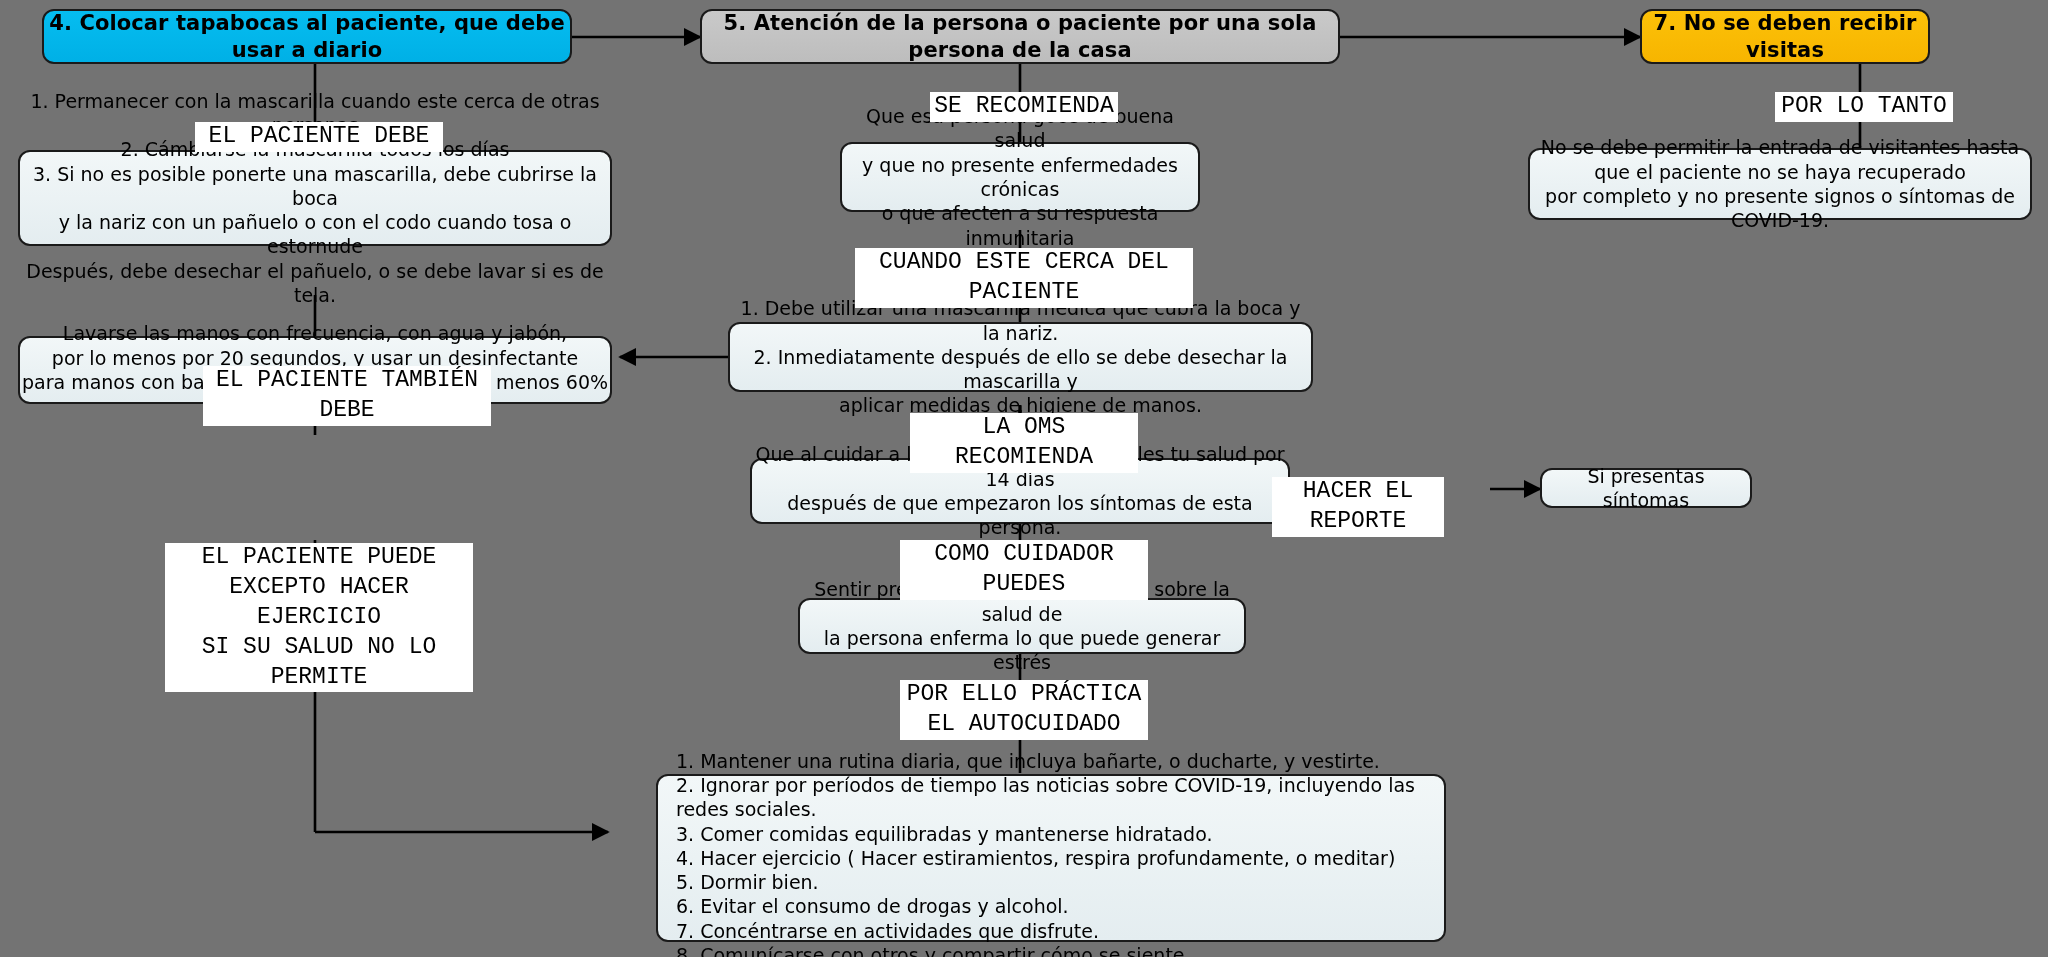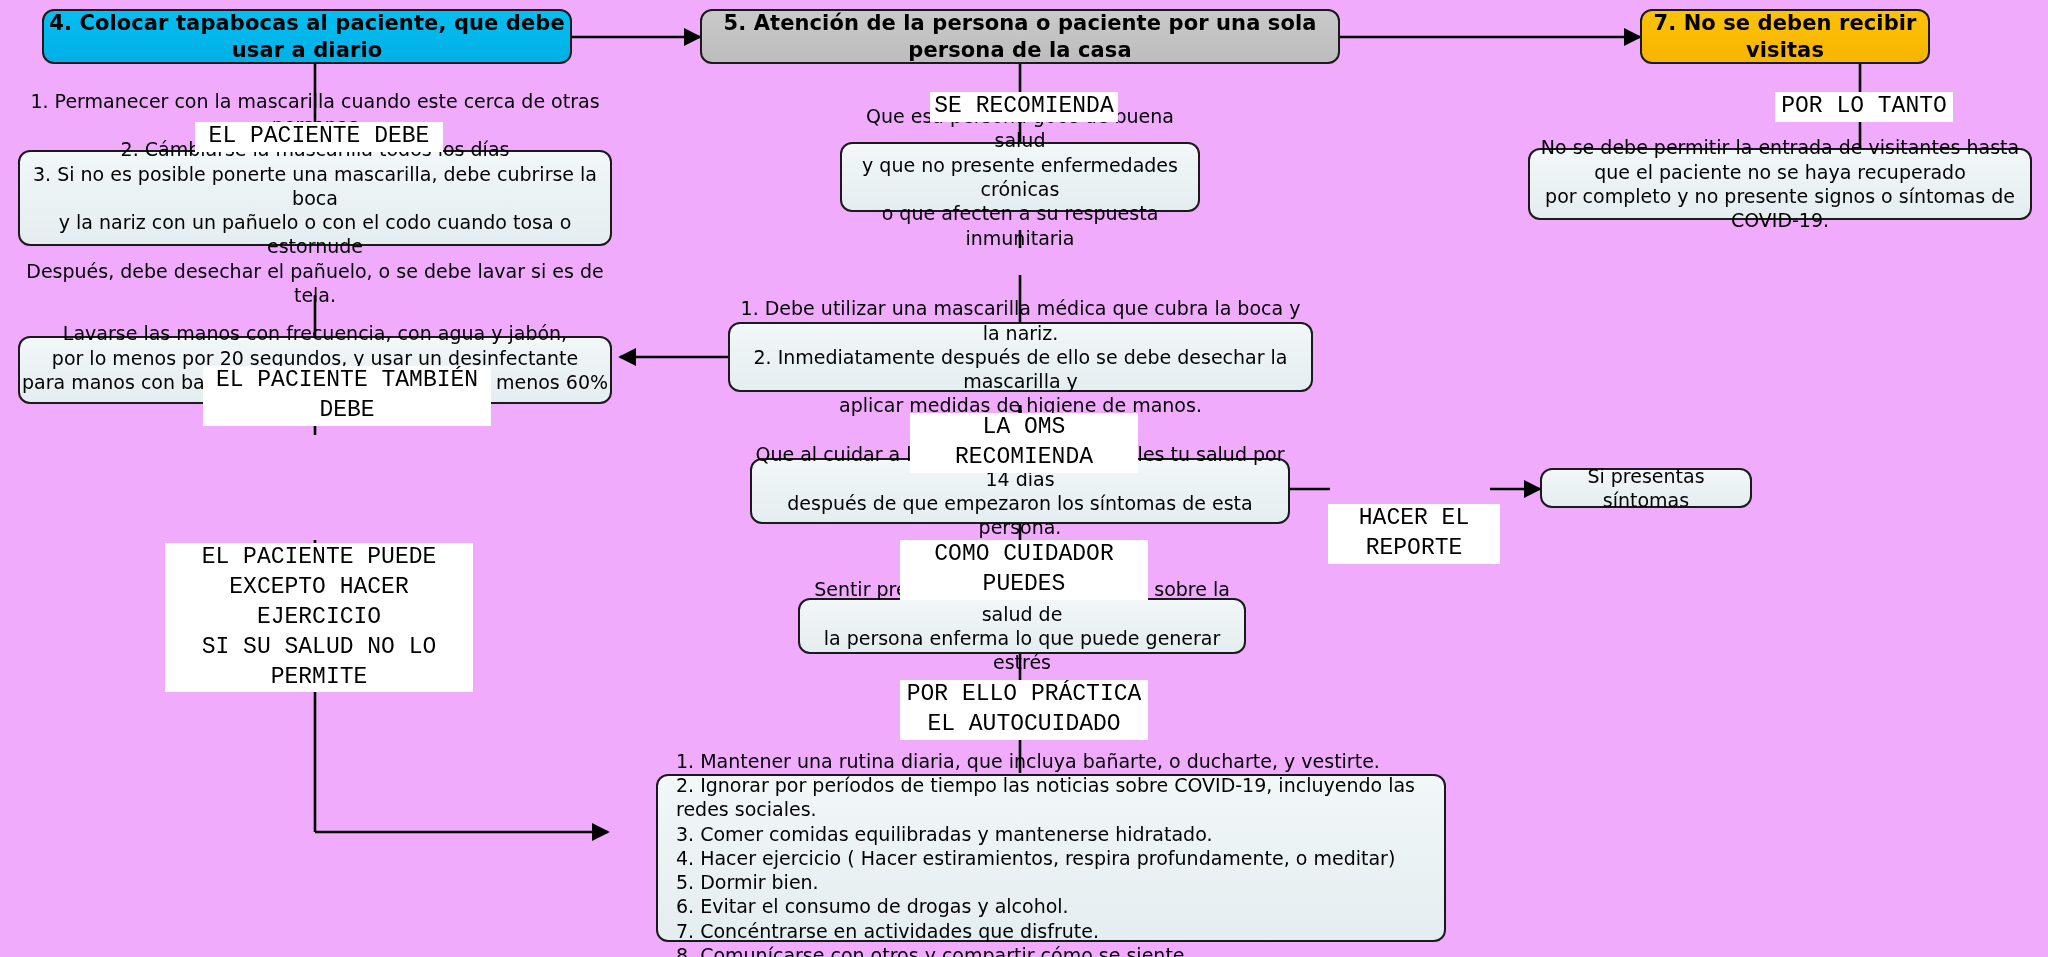--- a/index.html
+++ b/index.html
@@ -10,21 +10,21 @@
   }
   body {
     font-family: "DejaVu Sans", "Liberation Sans", sans-serif;
     color: #000000;
   }
   #canvas {
     position: relative;
     width: 2048px;
     height: 957px;
     overflow: hidden;
-    background: #f0abfc;
+    background: #737373;
   }
   svg#edges {
     position: absolute;
     left: 0;
     top: 0;
     width: 2048px;
     height: 957px;
     pointer-events: none;
   }
   .node {
@@ -159,29 +159,30 @@
   <div class="caption" style="left:195px; top:122px; width:240px;">EL PACIENTE DEBE</div>
 
   <div class="caption" style="left:175px; top:366px; width:280px;margin-left:28px;">EL PACIENTE TAMBIÉN DEBE</div>
 
   <div class="caption" style="left:165px; top:543px; width:300px;">EL PACIENTE PUEDE
 EXCEPTO HACER EJERCICIO
 SI SU SALUD NO LO PERMITE</div>
 
   <div class="caption" style="left:930px; top:92px; width:180px;">SE RECOMIENDA</div>
 
+  <div class="caption" style="left:855px; top:248px; width:330px;">CUANDO ESTE CERCA DEL PACIENTE</div>
 
   <div class="caption" style="left:910px; top:413px; width:220px;">LA OMS RECOMIENDA</div>
 
   <div class="caption" style="left:900px; top:540px; width:240px;">COMO CUIDADOR PUEDES</div>
 
   <div class="caption" style="left:900px; top:680px; width:240px;">POR ELLO PRÁCTICA
 EL AUTOCUIDADO</div>
 
-  <div class="caption" style="left:1328px; top:477px; width:164px;margin-top:27px;">HACER EL REPORTE</div>
+  <div class="caption" style="left:1272px; top:477px; width:164px;">HACER EL REPORTE</div>
 
   <div class="caption" style="left:1775px; top:92px; width:170px;">POR LO TANTO</div>
 
   <div class="node detail" style="left:18px; top:126px; width:594px; height:96px; top:150px;">
     <span class="txt">1. Permanecer con la mascarilla cuando este cerca de otras personas
 2. Cámbiarse la mascarilla todos los días
 3. Si no es posible ponerte una mascarilla, debe cubrirse la boca
 y la nariz con un pañuelo o con el codo cuando tosa o estornude
 Después, debe desechar el pañuelo, o  se debe lavar si es de tela.</span>
   </div>

